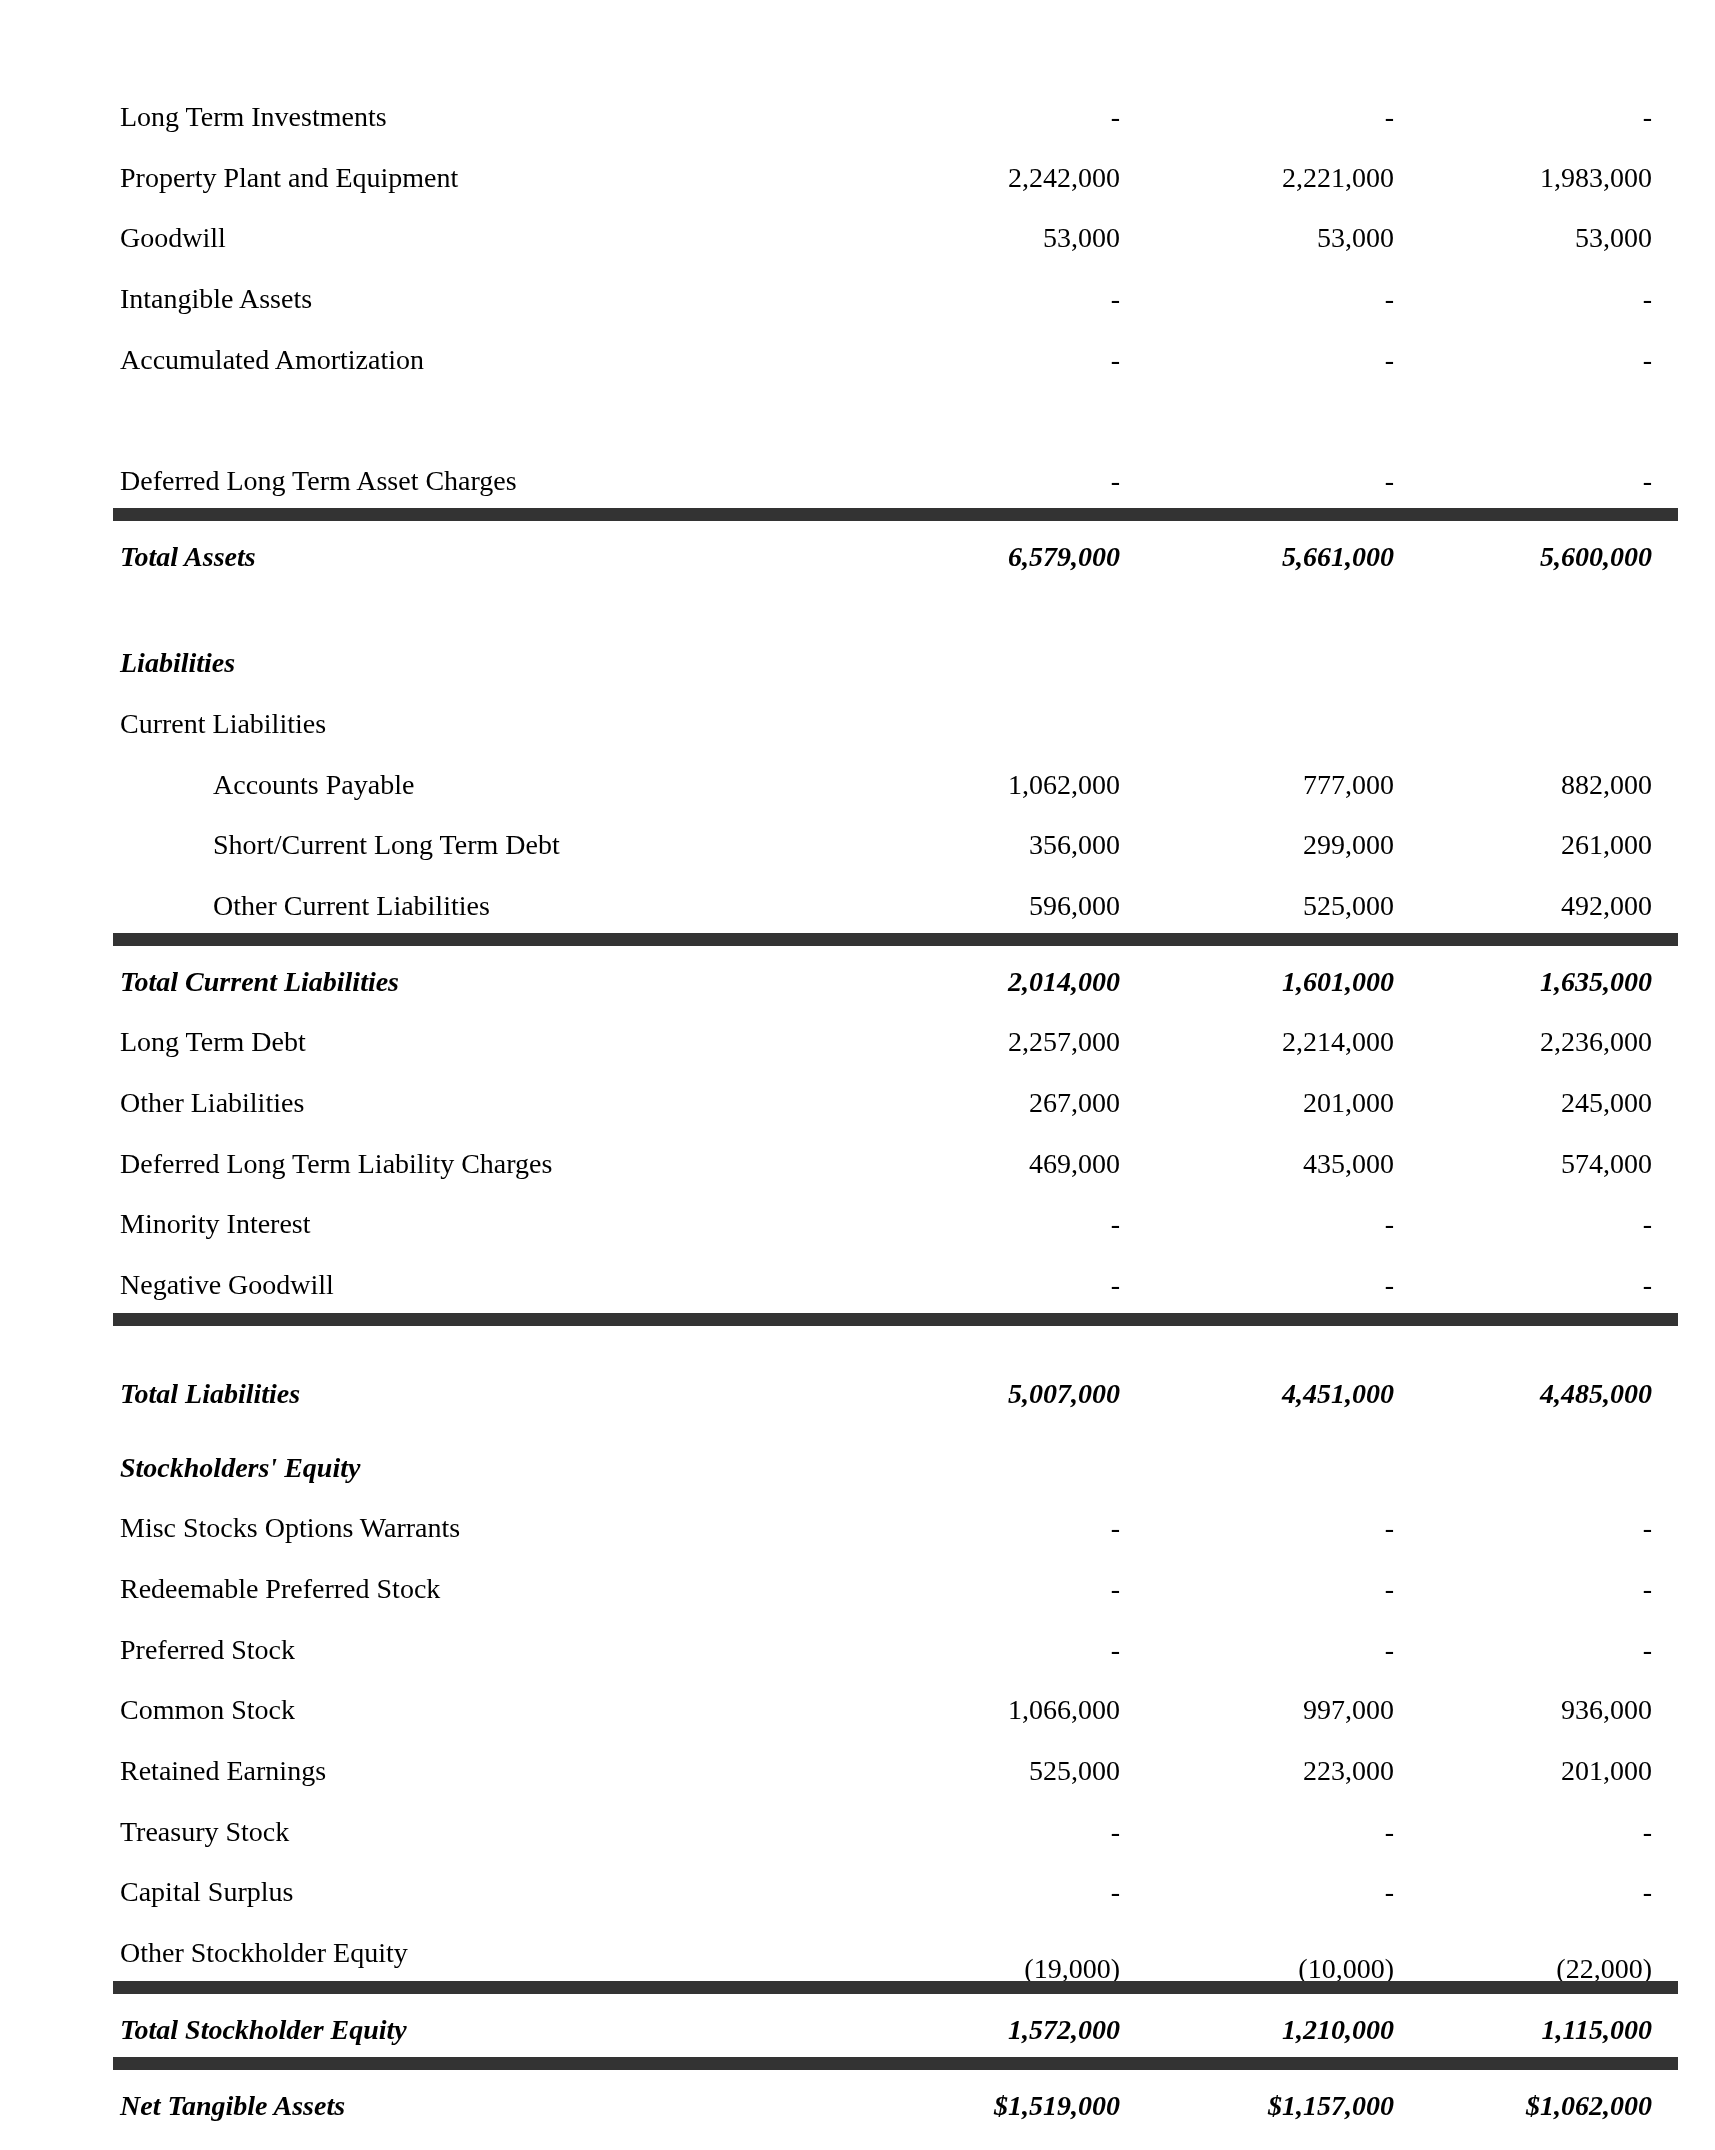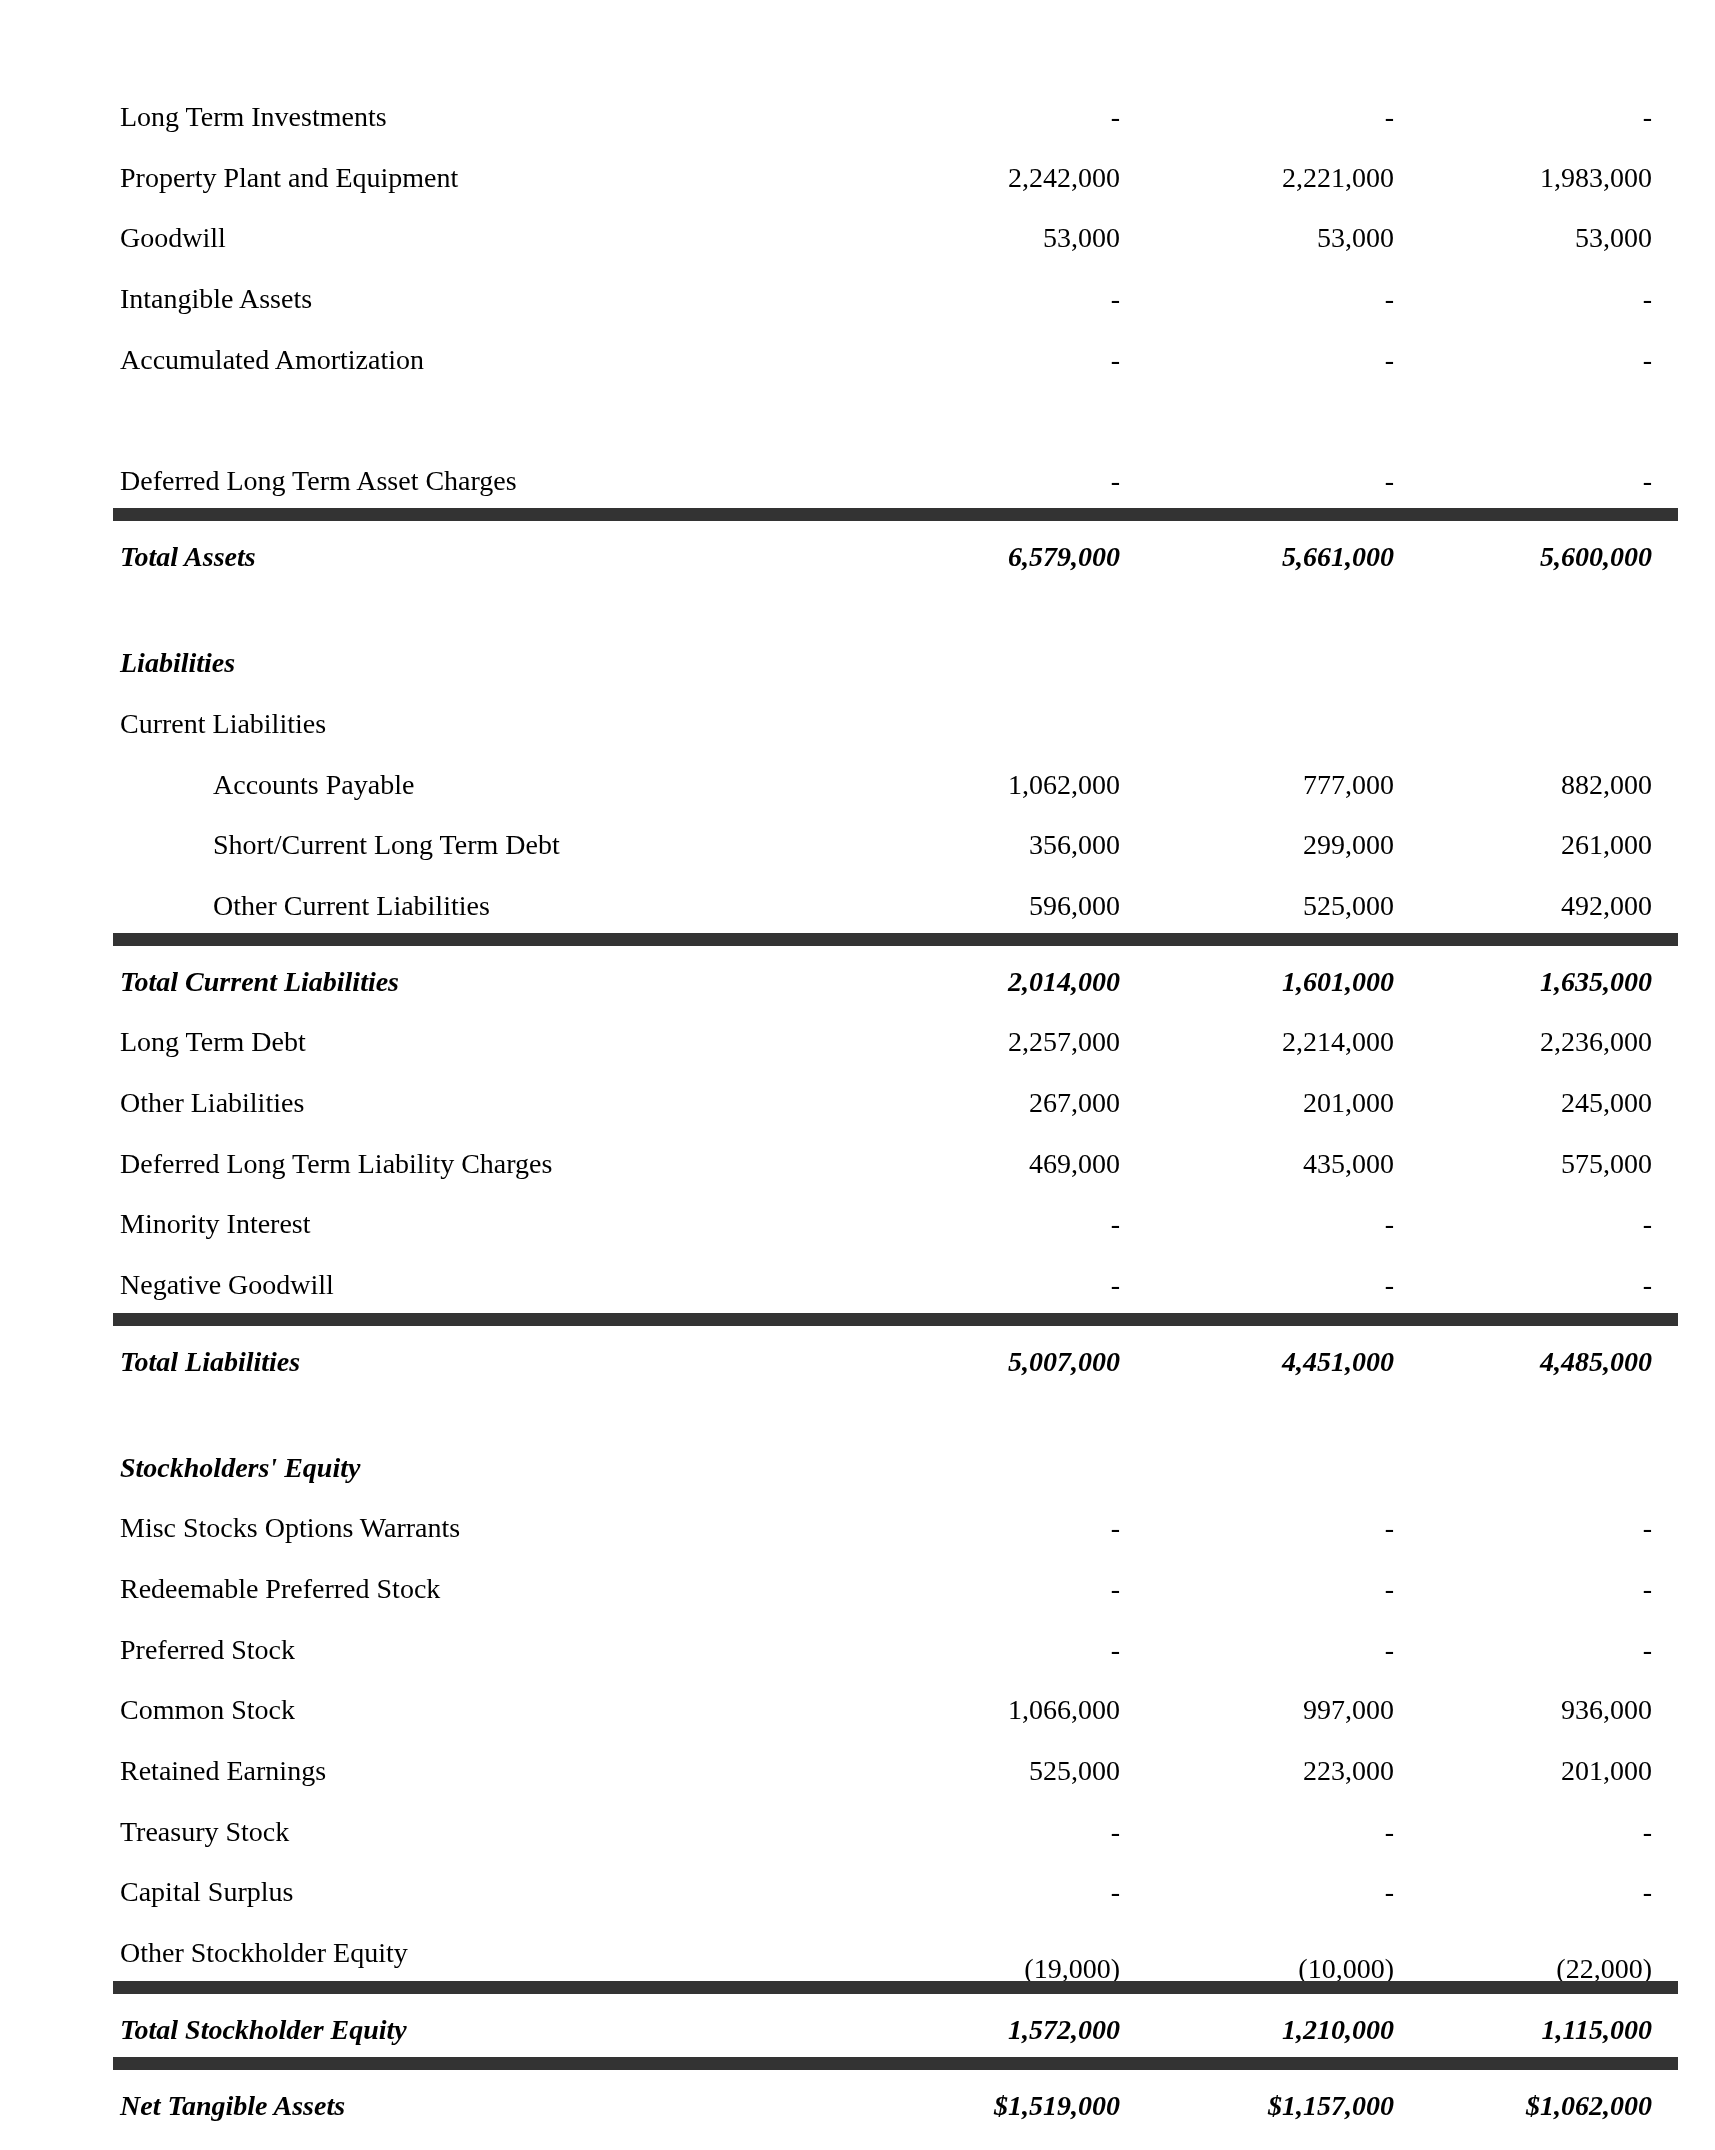--- a/index.html
+++ b/index.html
@@ -156,38 +156,38 @@
   <div class="row" style="top:1072px">
     <span class="label">Other Liabilities</span>
     <span class="val v0">267,000</span>
     <span class="val v1">201,000</span>
     <span class="val v2">245,000</span>
   </div>
   <div class="row" style="top:1133px">
     <span class="label">Deferred Long Term Liability Charges</span>
     <span class="val v0">469,000</span>
     <span class="val v1">435,000</span>
-    <span class="val v2">575,000</span>
+    <span class="val v2">574,000</span>
   </div>
   <div class="row" style="top:1193px">
     <span class="label">Minority Interest</span>
     <span class="val v0">-</span>
     <span class="val v1">-</span>
     <span class="val v2">-</span>
   </div>
   <div class="row" style="top:1254px">
     <span class="label">Negative Goodwill</span>
     <span class="val v0">-</span>
     <span class="val v1">-</span>
     <span class="val v2">-</span>
   </div>
 
   <div class="rule" style="top:1313px"></div>
 
-  <div class="row bold" style="top:1331px">
+  <div class="row bold" style="top:1363px">
     <span class="label">Total Liabilities</span>
     <span class="val v0">5,007,000</span>
     <span class="val v1">4,451,000</span>
     <span class="val v2">4,485,000</span>
   </div>
 
   <div class="row bold" style="top:1437px">
     <span class="label">Stockholders' Equity</span>
   </div>
   <div class="row" style="top:1497px">

